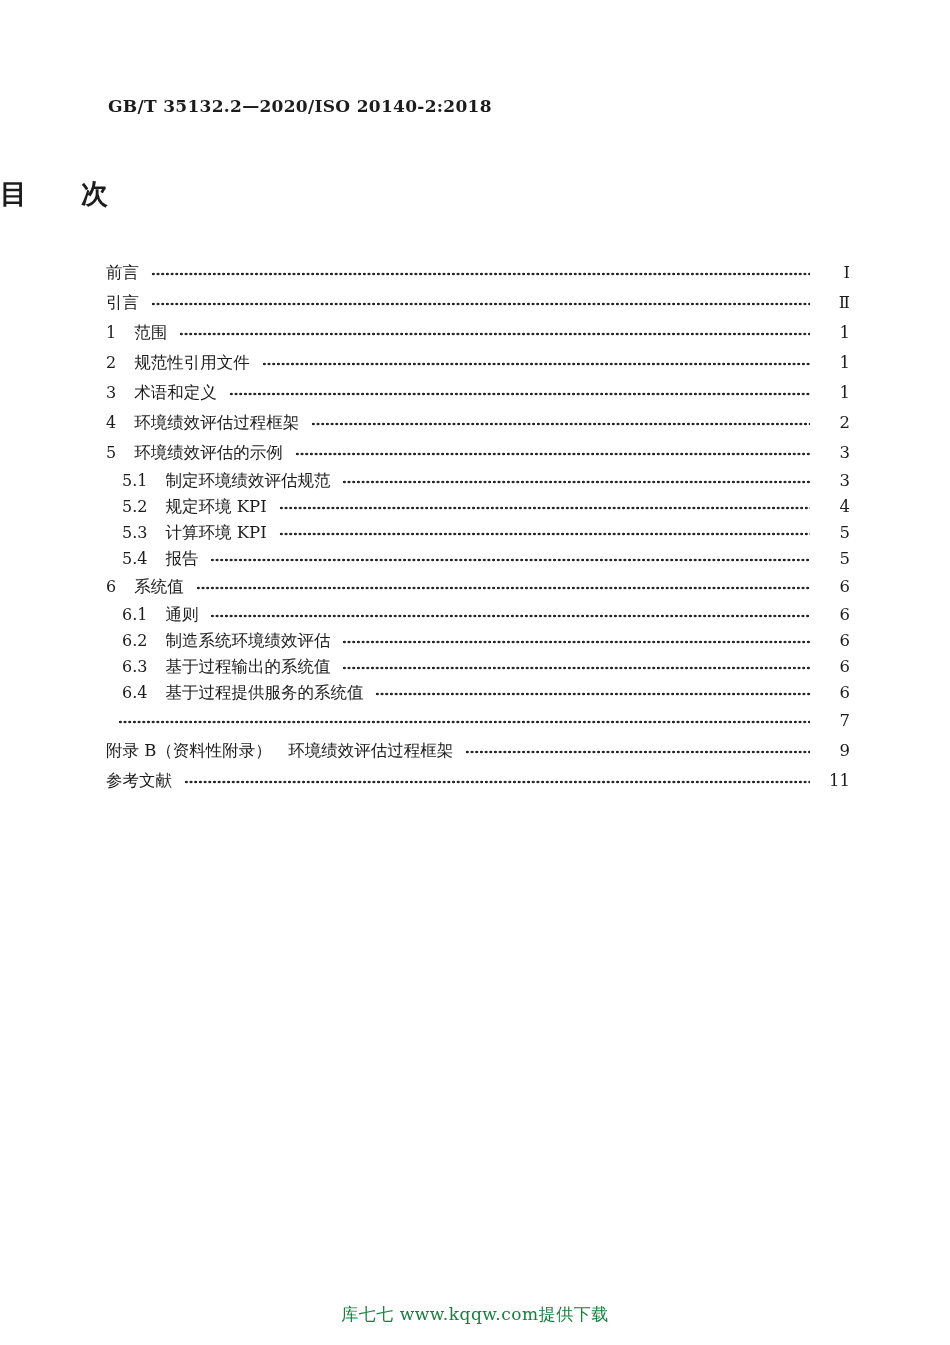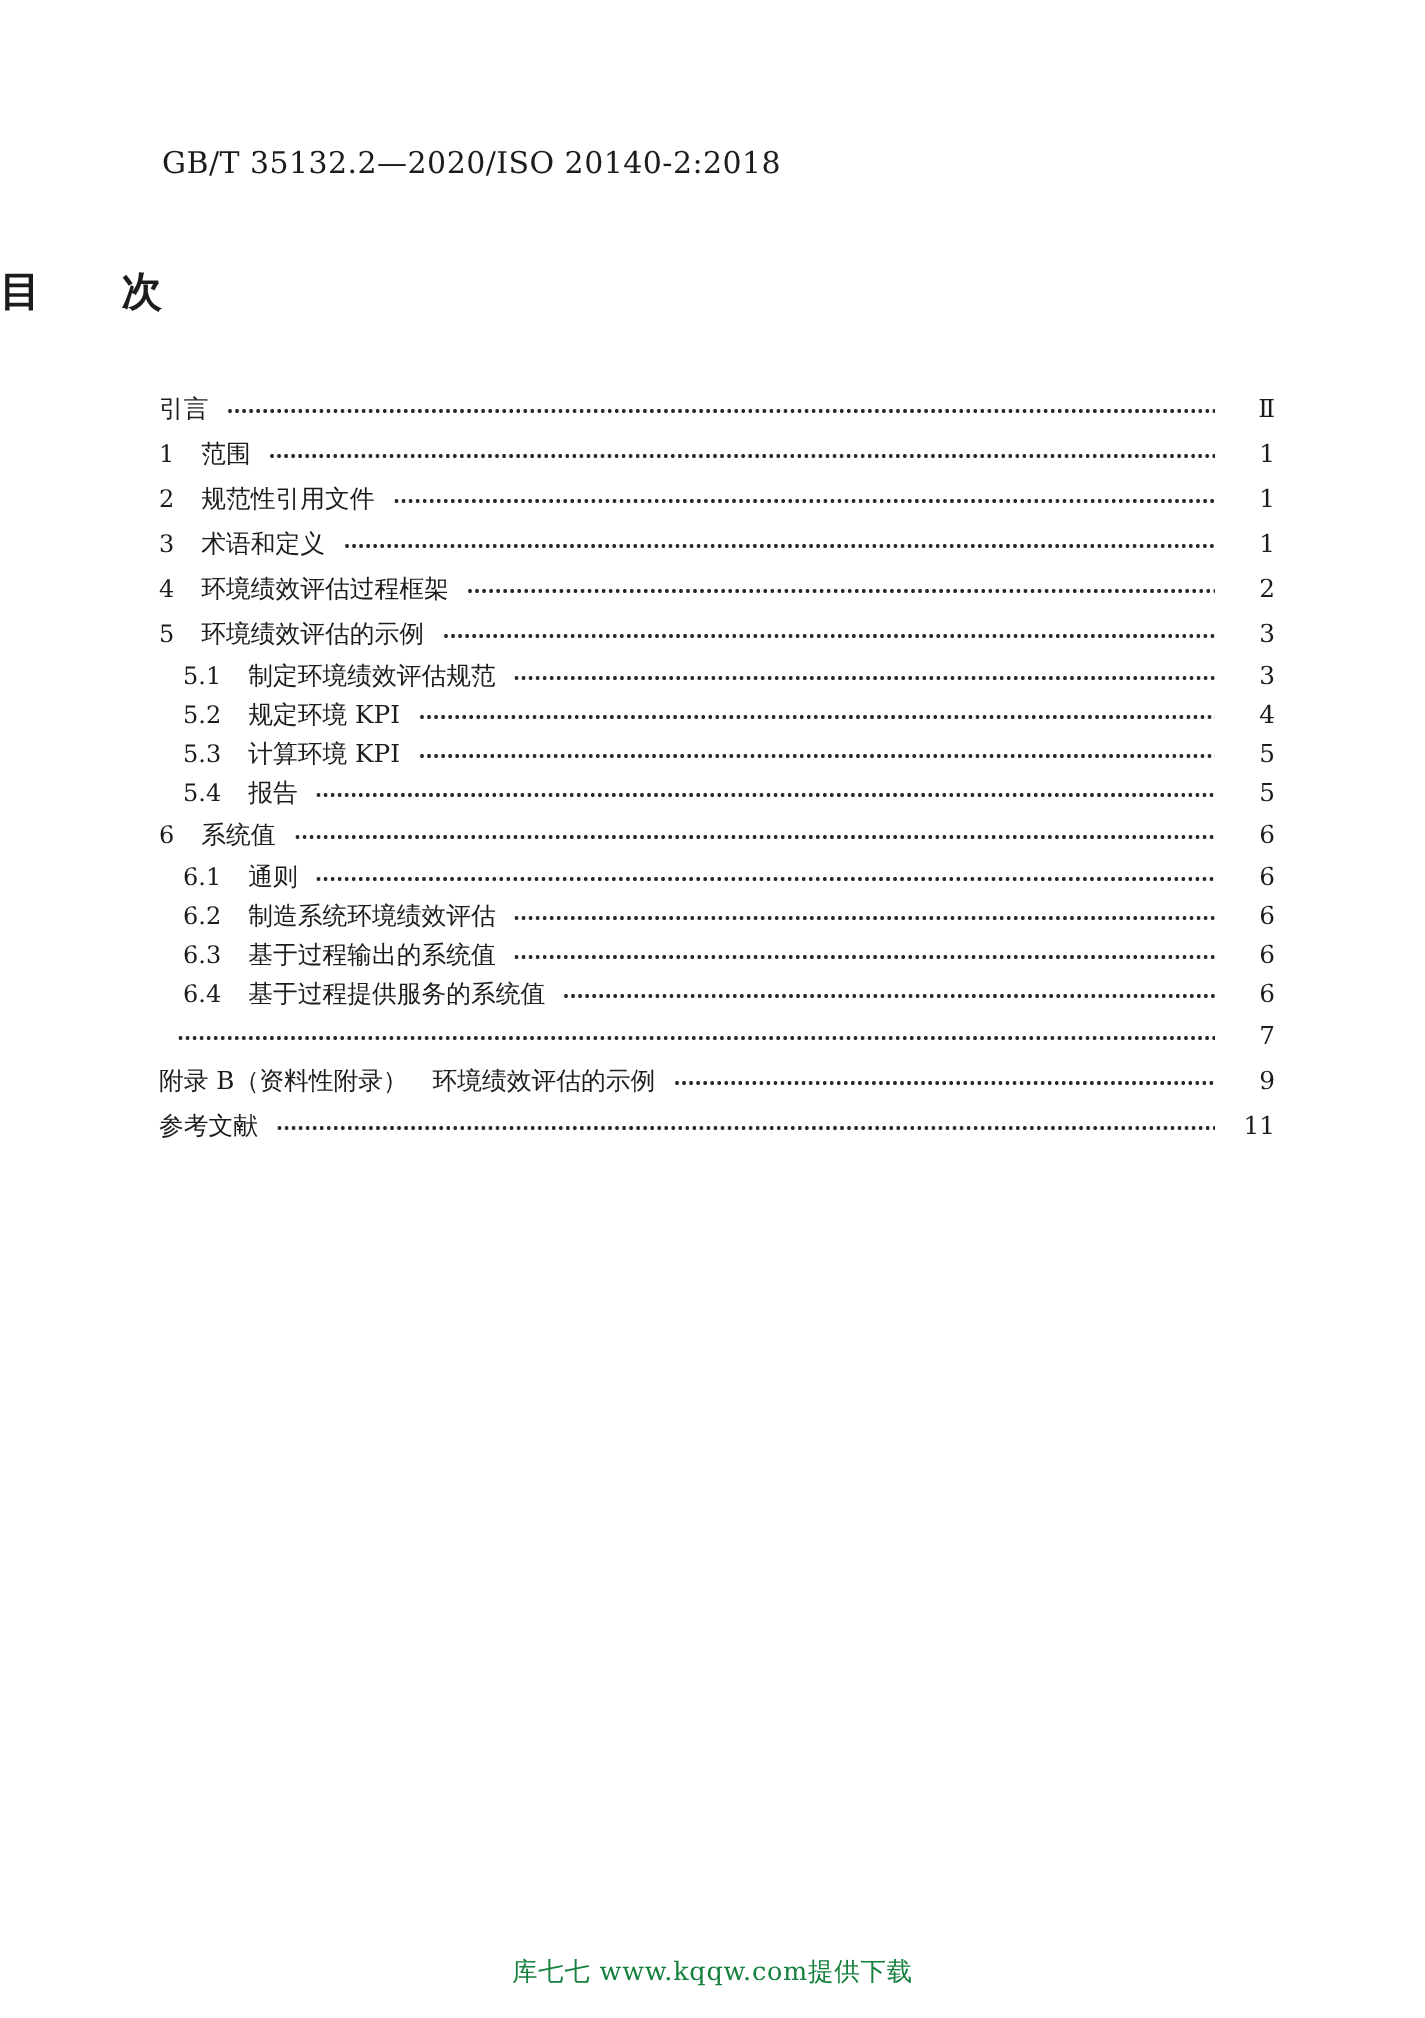--- a/index.html
+++ b/index.html
@@ -12,22 +12,22 @@
     height: 1345px;
     position: relative;
     font-family: "DejaVu Serif", "Liberation Serif", serif;
     color: #1c1c1c;
     overflow: hidden;
   }
   .std-code {
     position: absolute;
     left: 108px;
     top: 96px;
-    font-size: 20px;
-    font-weight: normal;
+    font-size: 17px;
+    font-weight: bold;
     letter-spacing: 0.3px;
     white-space: pre;
   }
   .doc-title {
     position: absolute;
     left: 0;
     top: 176px;
     width: 100%;
     text-align: left;
     font-size: 27px;
@@ -82,20 +82,26 @@
 </head>
 <body>
 
 <div class="std-code">GB/T 35132.2—2020/ISO 20140-2:2018</div>
 
 <div class="doc-title">目　　次</div>
 
 <div class="toc">
     <div class="toc-row lvl0">
     
+    <span class="toc-label">前言</span>
+    <span class="toc-dots"></span>
+    <span class="toc-page">Ⅰ</span>
+  </div>
+    <div class="toc-row lvl0">
+    
     <span class="toc-label">引言</span>
     <span class="toc-dots"></span>
     <span class="toc-page">Ⅱ</span>
   </div>
     <div class="toc-row lvl0">
     <span class="toc-num">1</span>
     <span class="toc-label">范围</span>
     <span class="toc-dots"></span>
     <span class="toc-page">1</span>
   </div>
@@ -177,21 +183,21 @@
     <span class="toc-dots"></span>
     <span class="toc-page">6</span>
   </div>
     <div class="toc-row lvl0">
     
     <span class="toc-dots"></span>
     <span class="toc-page">7</span>
   </div>
     <div class="toc-row lvl0">
     
-    <span class="toc-label">附录 B（资料性附录）　环境绩效评估的示例</span>
+    <span class="toc-label">附录 B（资料性附录）　环境绩效评估过程框架</span>
     <span class="toc-dots"></span>
     <span class="toc-page">9</span>
   </div>
     <div class="toc-row lvl0">
     
     <span class="toc-label">参考文献</span>
     <span class="toc-dots"></span>
     <span class="toc-page">11</span>
   </div>
   </div>

